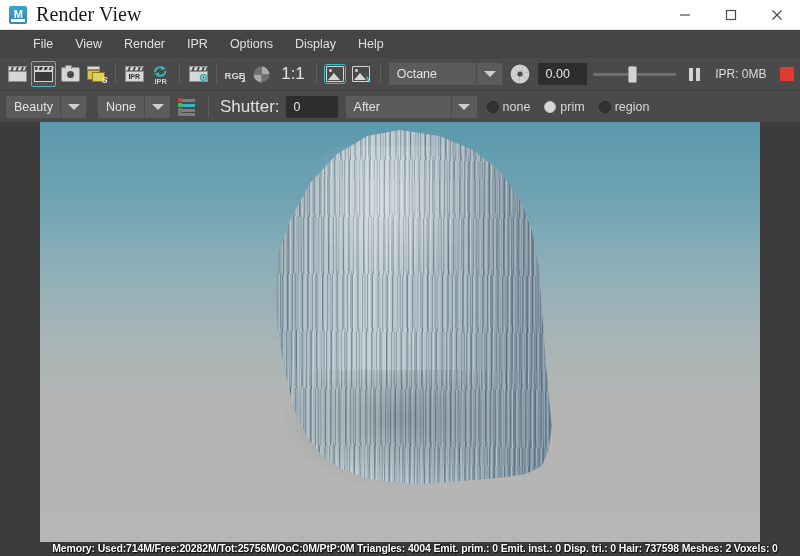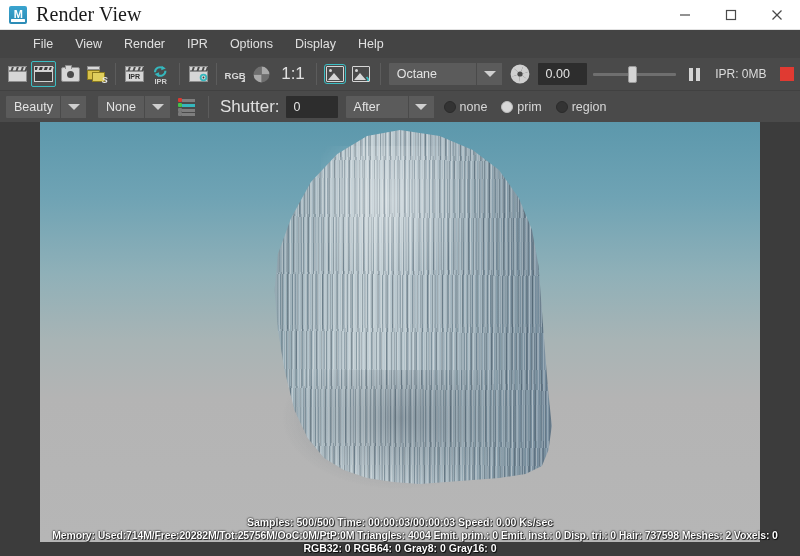--- a/index.html
+++ b/index.html
@@ -234,21 +234,21 @@
     border-left: 1px solid #4a4a4a;
   }
   .combo .arrow {
     width:0;height:0;
     border-left:6px solid transparent;border-right:6px solid transparent;
     border-top:6px solid #cfcfcf;
   }
   .combo.wide { width: 130px; }
   .combo.beauty { width: 80px; }
   .combo.none { width: 72px; }
-  .combo.after { width: 88px; }
+  .combo.after { width: 131px; }
 
   .numfield {
     height: 22px;
     background: #2d2d2d;
     color: #e3e3e3;
     font-size: 12.5px;
     display: flex; align-items: center;
     padding: 0 8px;
     border-radius: 1px;
   }
@@ -657,19 +657,17 @@
     <div class="render-frame">
       <div class="hair">
         <div class="hair-shape"></div>
         <div class="hair-strands"></div>
         <div class="hair-highlight"></div>
         <div class="hair-shadow"></div>
       </div>
     </div>
 
     <div class="stats">
-      <span class="line">Samples: 500/500 Time: 00:00:03/00:00:03 Speed: 0.00 Ks/sec</span>
       <span class="line wide">Memory: Used:714M/Free:20282M/Tot:25756M/OoC:0M/PtP:0M Triangles: 4004 Emit. prim.: 0 Emit. inst.: 0 Disp. tri.: 0 Hair: 737598 Meshes: 2 Voxels: 0</span>
-      <span class="line">RGB32: 0 RGB64: 0 Gray8: 0 Gray16: 0</span>
     </div>
   </div>
 
 </div>
 
 </body></html>

